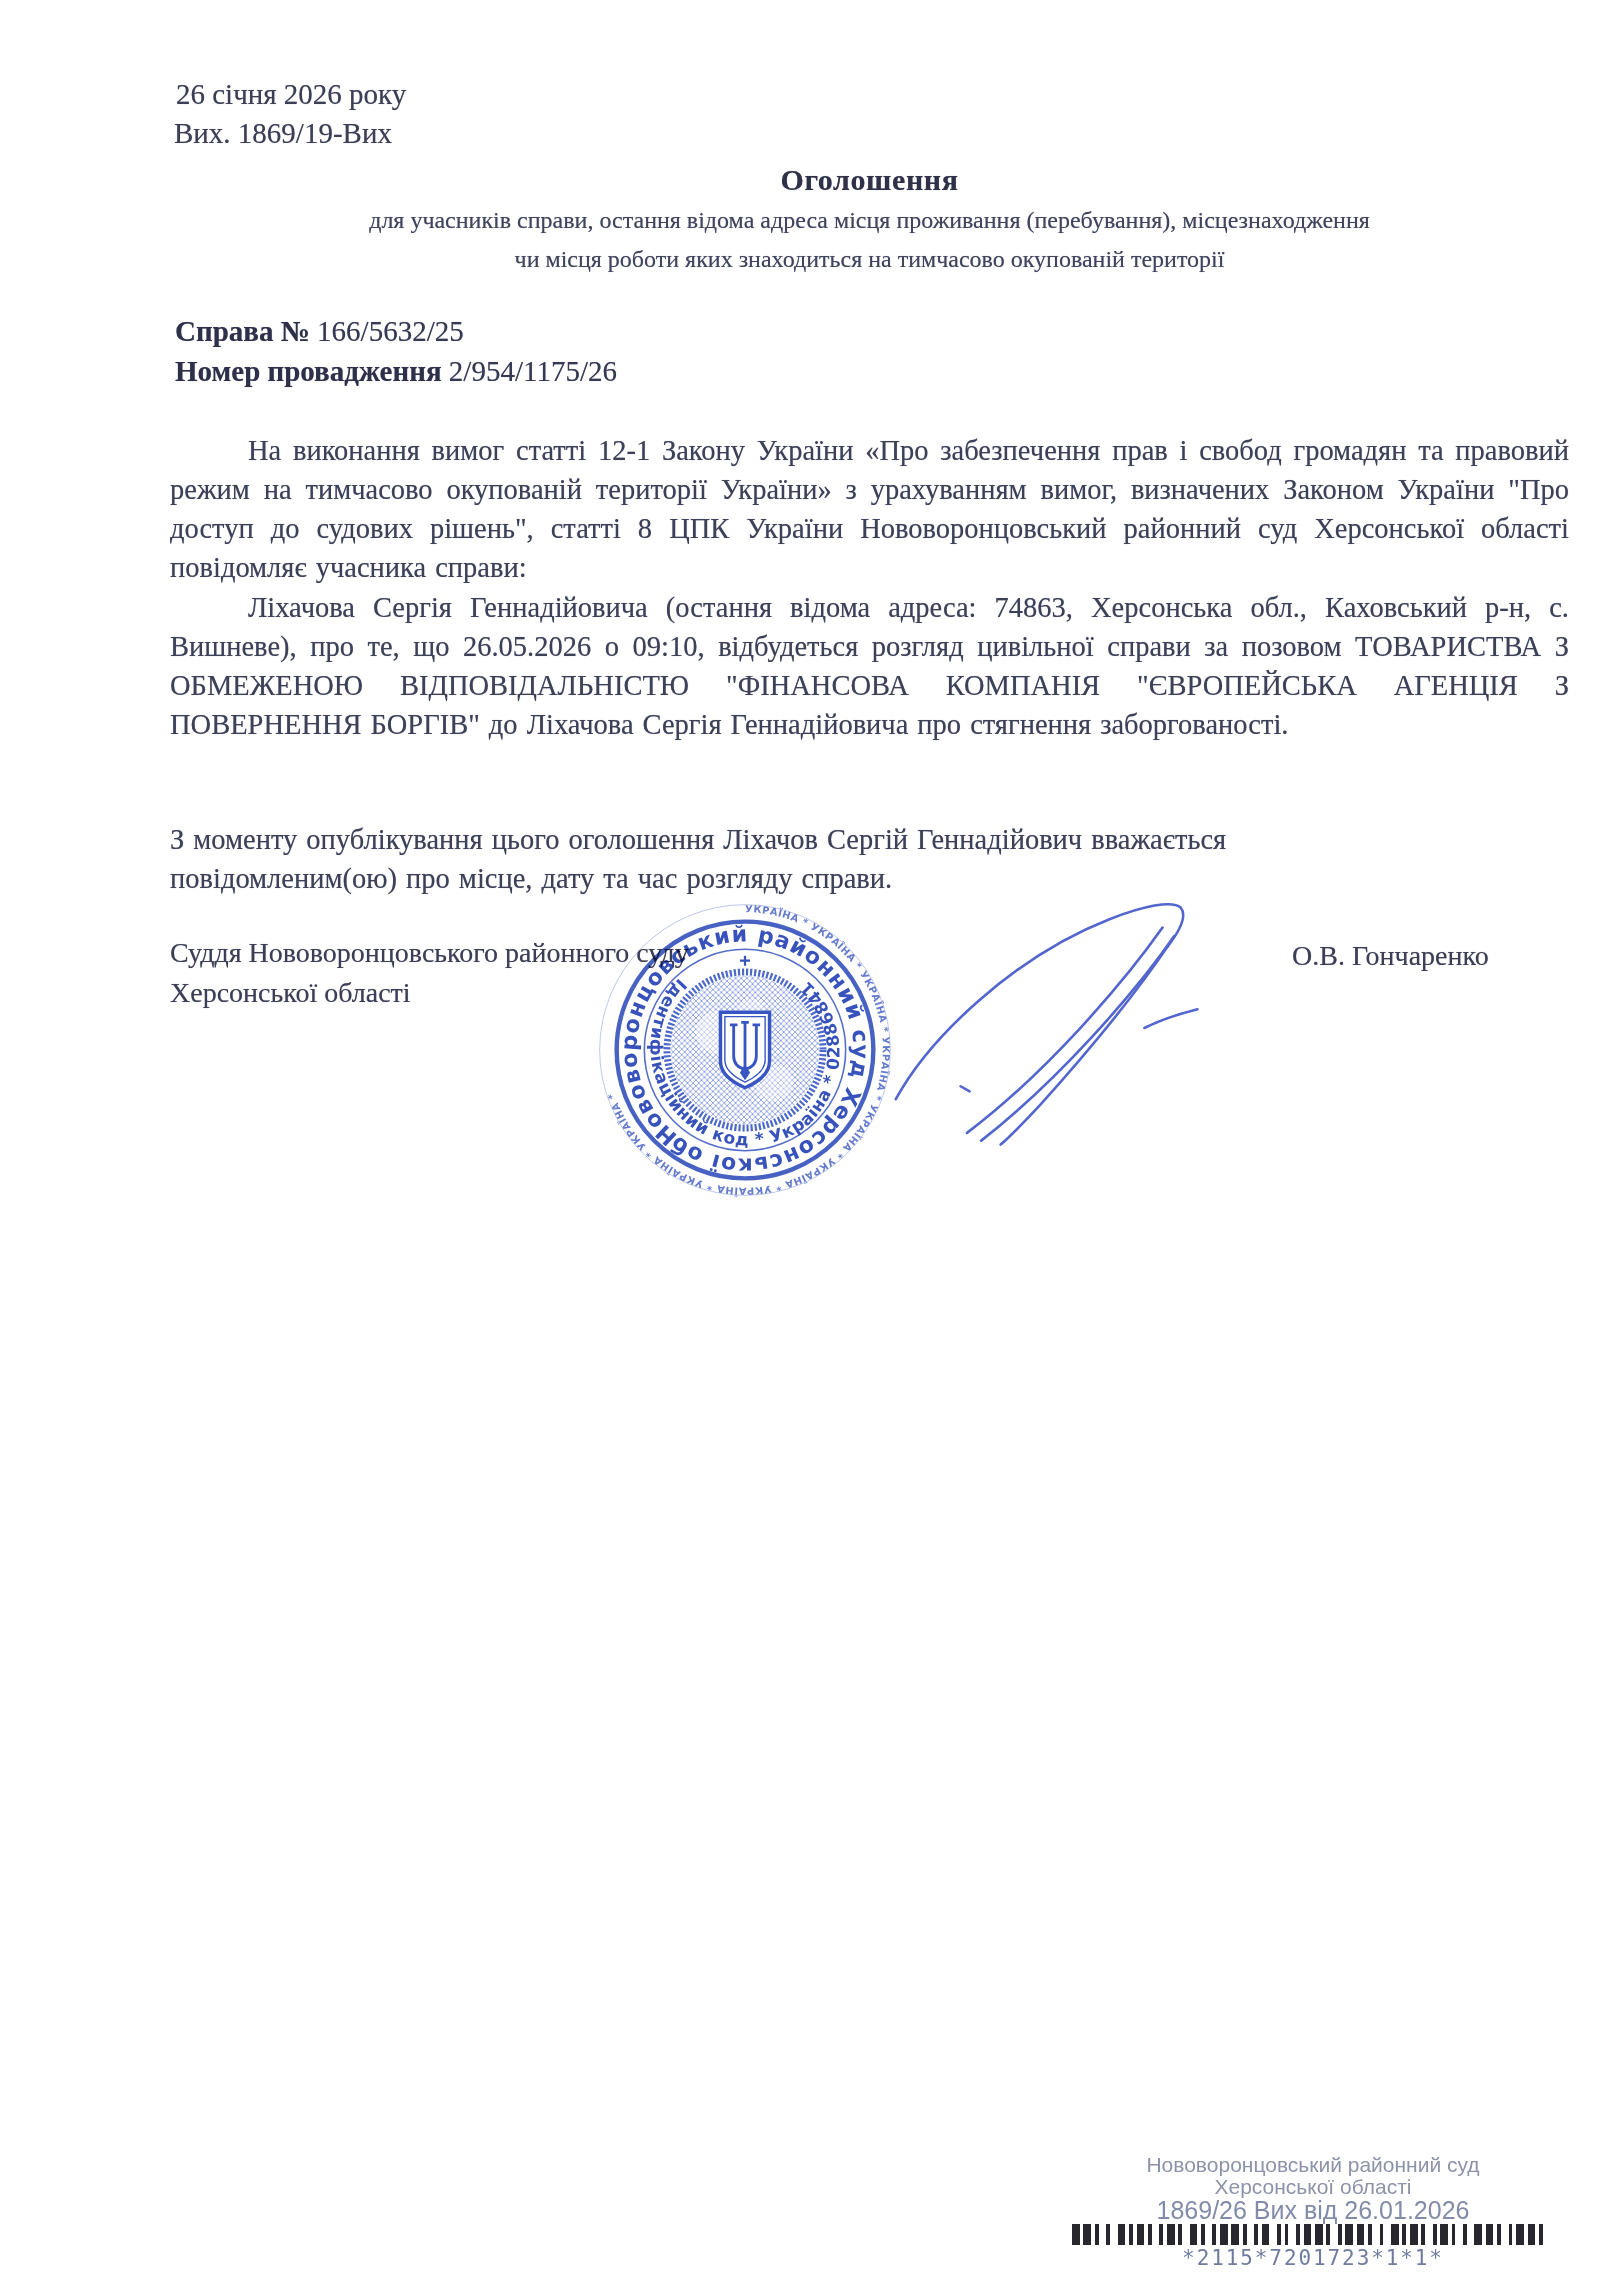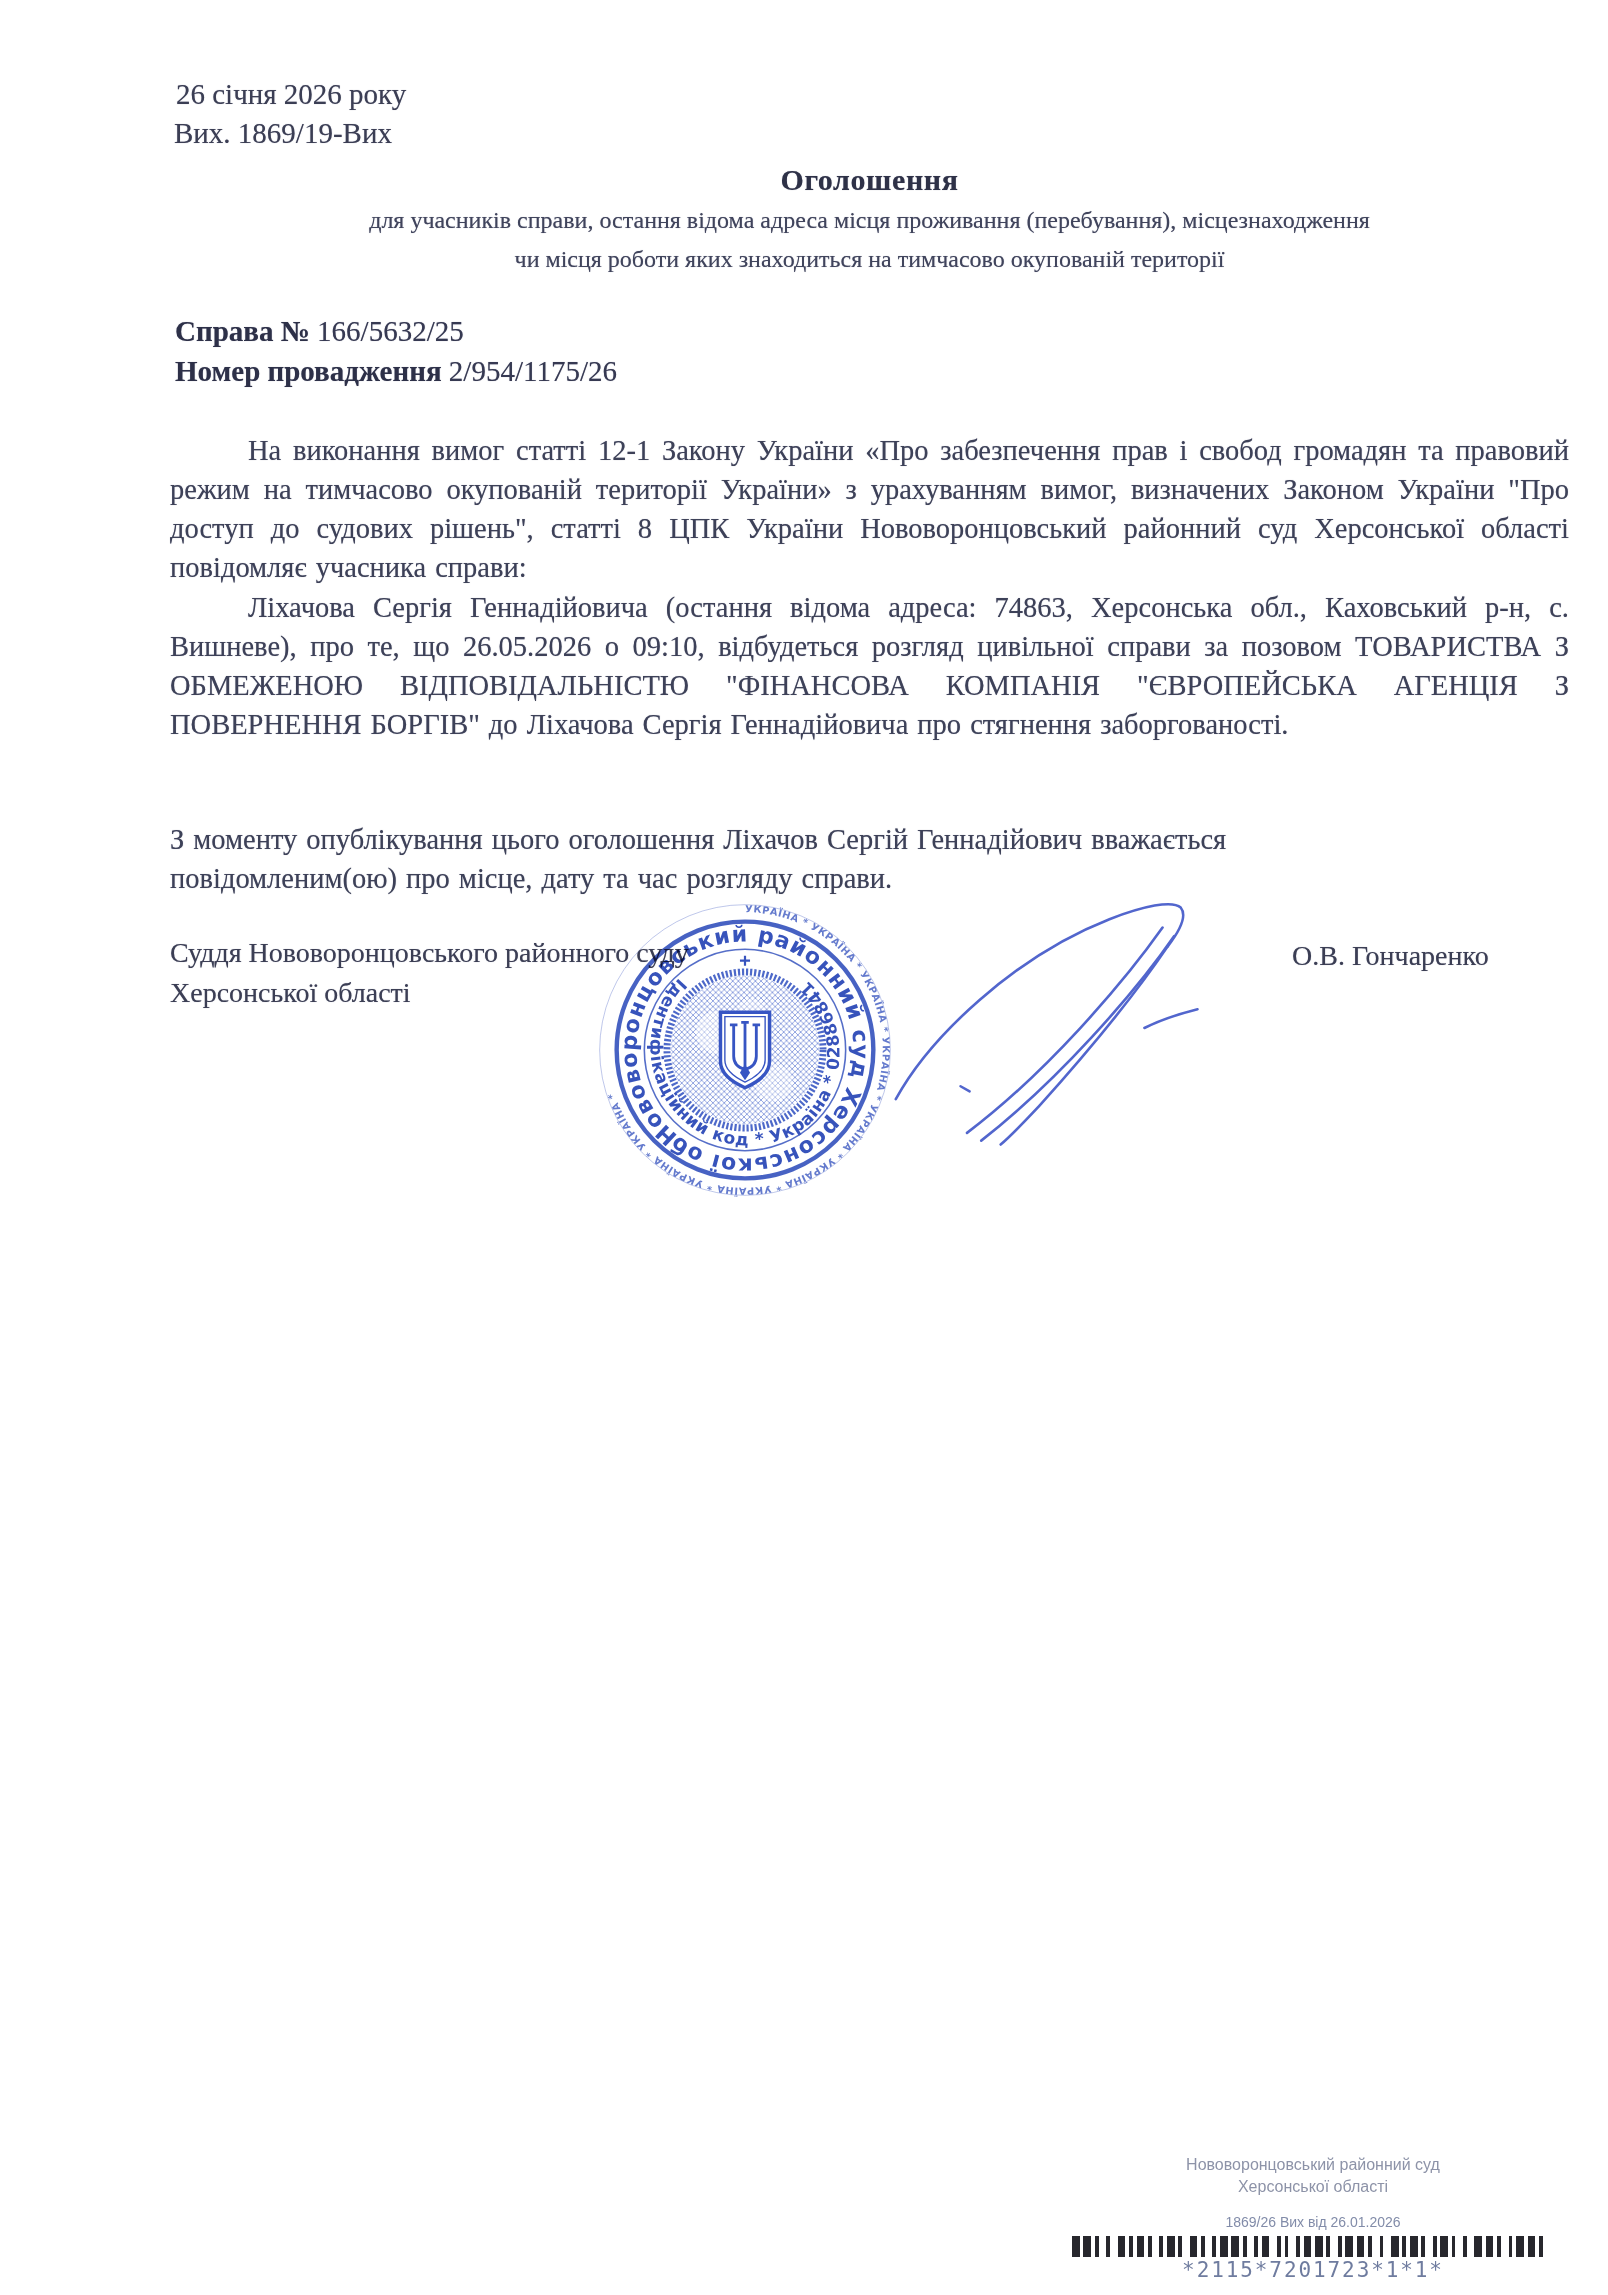--- a/index.html
+++ b/index.html
@@ -32,22 +32,22 @@
   .p3{top:820px;width:1243px;text-align:left;}
   .judge1{left:170px;top:937px;font-size:28px;}
   .judge2{left:170px;top:977px;font-size:28px;}
   .judge-name{left:1292px;top:940px;font-size:28px;}
   .stamp-svg{left:594px;top:899px;mix-blend-mode:multiply;opacity:.95;}
   .sign-svg{left:884px;top:892px;mix-blend-mode:multiply;}
   .footer{
     left:1054px;top:2154px;width:518px;text-align:center;
     font-family:"Liberation Sans", sans-serif;color:#8d93a8;
   }
-  .footer .f-court{font-size:16px;line-height:22px;}
-  .footer .f-ref{font-size:14px;line-height:23px;color:#828ca9;margin-top:13px;}
+  .footer .f-court{font-size:21px;line-height:22px;}
+  .footer .f-ref{font-size:25px;line-height:23px;color:#828ca9;margin-top:1px;}
   .barcode{
     width:482px;height:21.4px;margin:1.9px auto 0 auto;
     display:flex;align-items:stretch;
   }
   .barcode .b{background:#27272d;}
   .barcode .s{background:transparent;}
   .f-stars{font-size:21px;letter-spacing:1.9px;color:#6f7c9f;margin-top:0.6px;font-family:"DejaVu Sans Mono", monospace;}
   .stamp-txt{font-family:"DejaVu Sans", sans-serif;font-weight:bold;}
 </style>
 </head>

